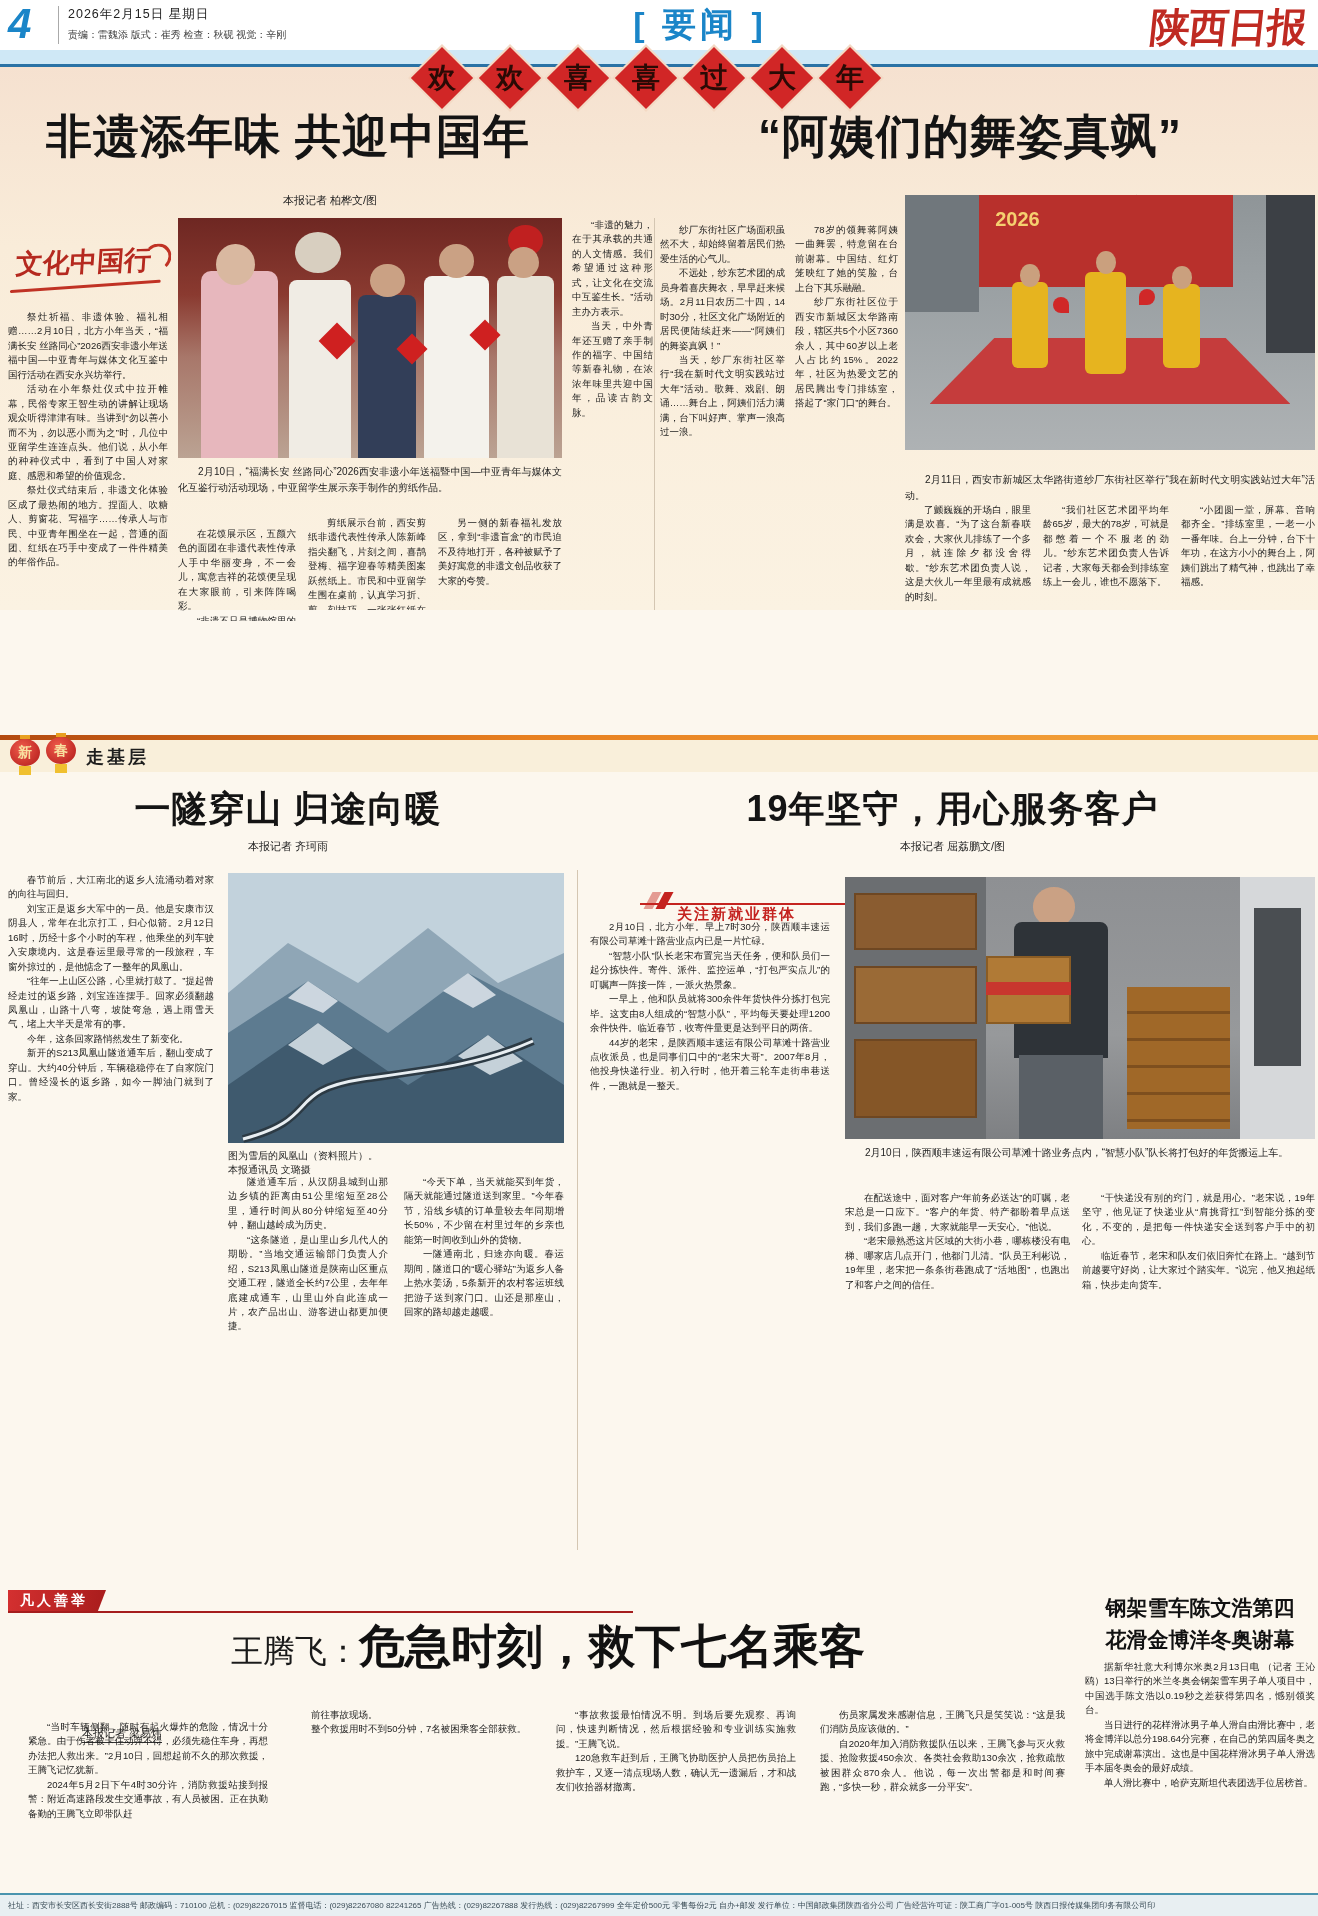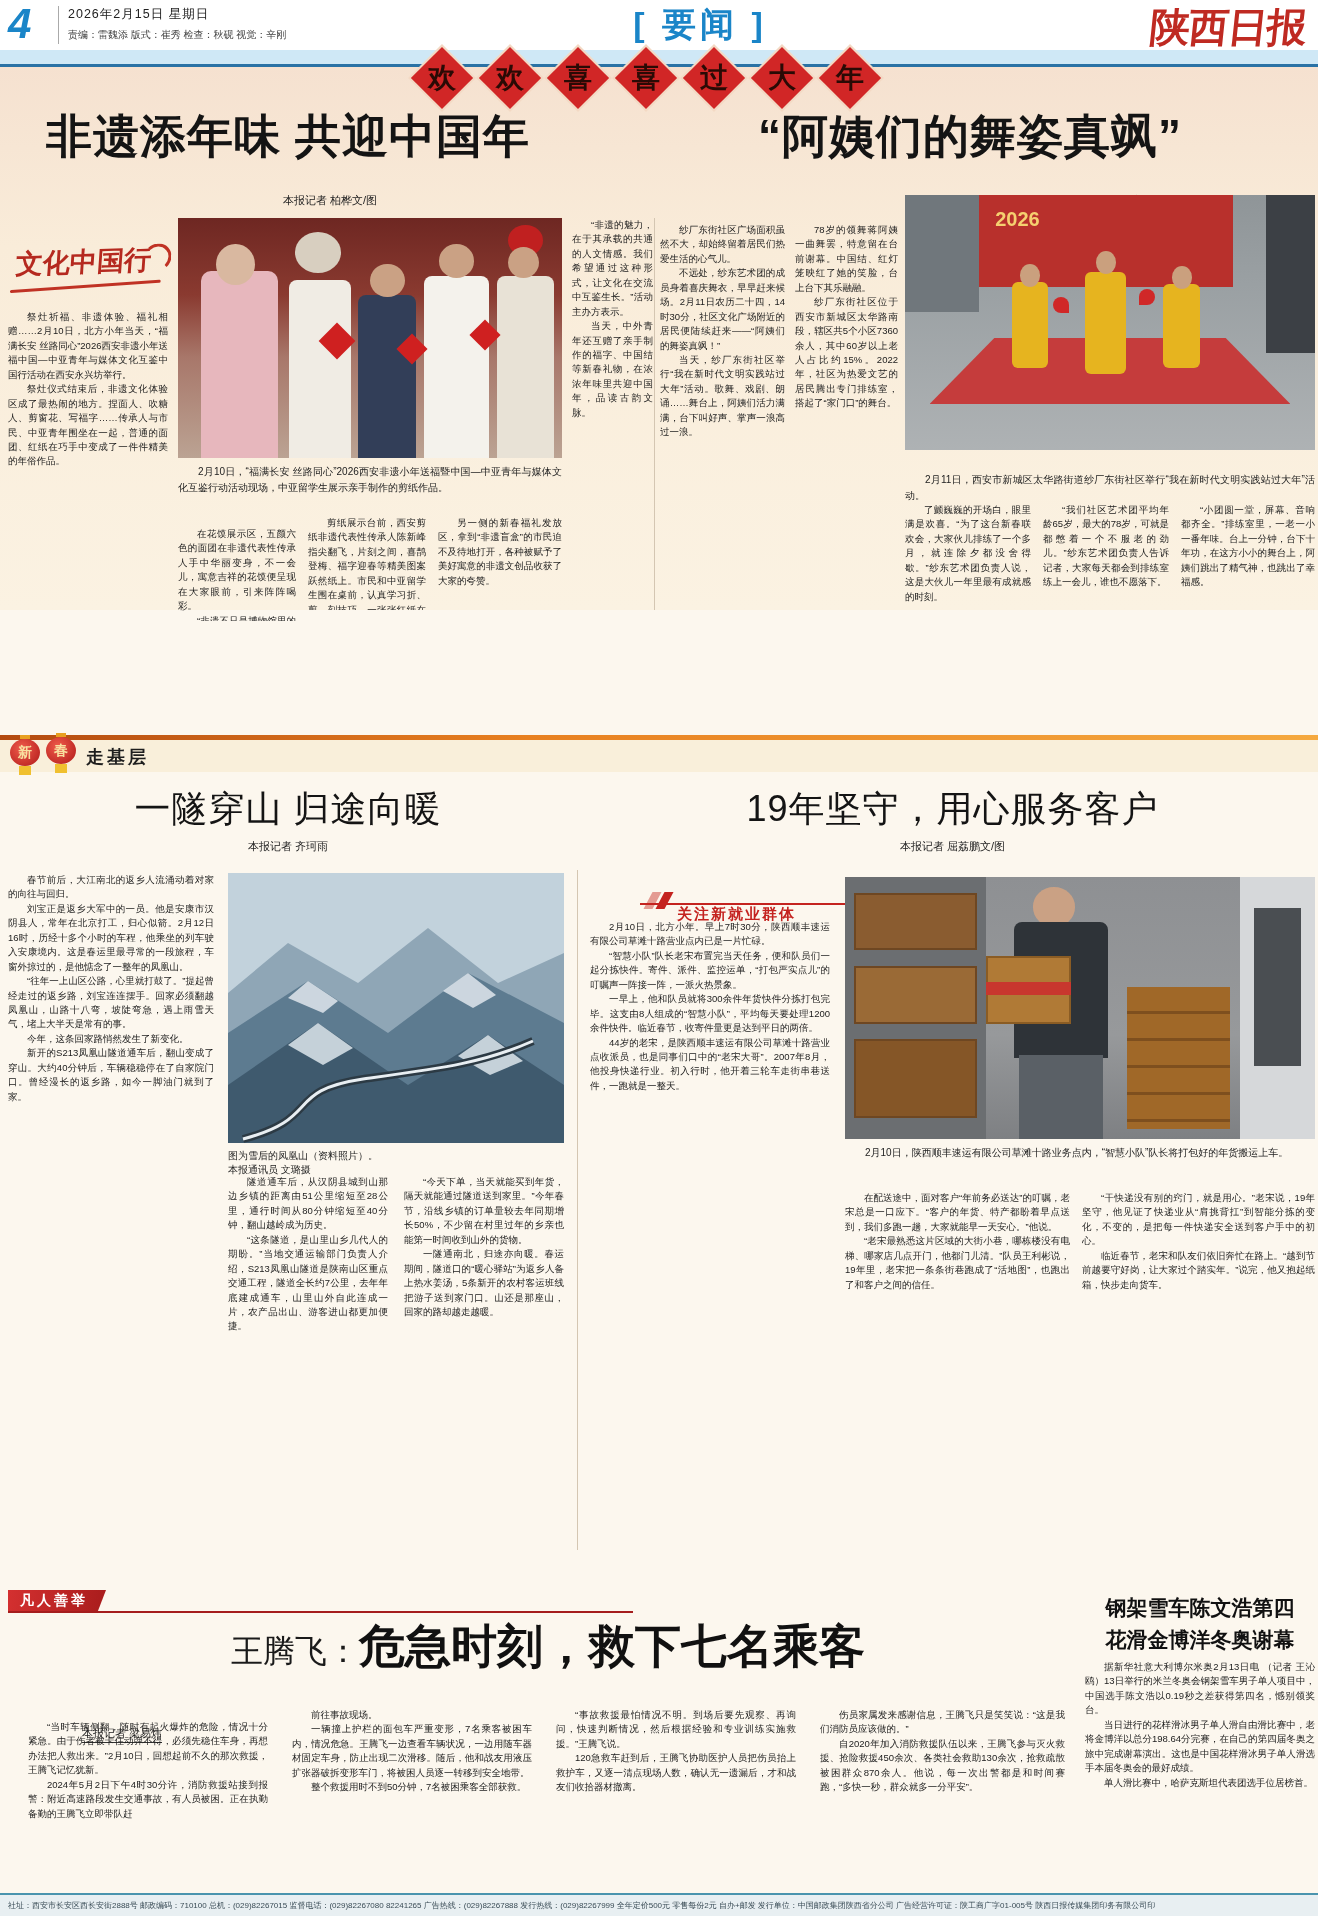--- a/index.html
+++ b/index.html
@@ -40,21 +40,21 @@
   .ph-el{position:absolute;}
   
   .zjc-band{position:absolute;left:0;top:735px;width:1318px;height:40px;}
   .zjc-line{position:absolute;left:0;top:0;width:1318px;height:5px;background:linear-gradient(90deg,#b34a10,#e88020 40%,#f5a93f);}
   .zjc-bg{position:absolute;left:0;top:5px;width:1318px;height:32px;background:#f9efda;}
   .lantern{position:absolute;width:30px;height:27px;border-radius:50%;background:radial-gradient(circle at 40% 35%,#ef5b4b,#b01818);
            display:flex;align-items:center;justify-content:center;color:#f8e0a0;font-size:14px;font-weight:bold;font-family:"Liberation Serif",serif;}
   .lantern::before{content:"";position:absolute;top:-4px;left:10px;width:10px;height:4px;background:#e8a020;}
   .tassel{position:absolute;width:12px;height:9px;background:#f0c030;}
   .zjc-label{position:absolute;left:86px;top:10px;font-size:18px;font-weight:bold;color:#1e1e1e;letter-spacing:3px;}
-  .hl-mid{position:absolute;font-weight:normal;color:#141414;font-size:36px;letter-spacing:1px;text-align:center;white-space:nowrap;}
+  .hl-mid{position:absolute;font-weight:bold;color:#141414;font-size:36px;letter-spacing:1px;text-align:center;white-space:nowrap;}
   
   .njq-tag{position:absolute;display:flex;align-items:center;}
   .tag-slash{display:inline-block;width:9px;height:17px;background:#c4231f;transform:skewX(-28deg);margin-right:3px;}
   .tag-slash.light{background:#e49b92;}
   .njq-text{font-size:15px;font-weight:bold;color:#c4231f;letter-spacing:2px;margin-left:5px;margin-top:28px;}
   .njq-line{position:absolute;height:2px;background:#c4231f;}
   
   .fr-tag{position:absolute;background:linear-gradient(100deg,#d43030,#a81c1c);color:#fff;font-weight:bold;font-size:14px;
           letter-spacing:3px;padding:2px 18px 3px 12px;clip-path:polygon(0 0,100% 0,91% 100%,0 100%);}
   .fr-line{position:absolute;height:2px;background:#a51d1d;}
@@ -109,20 +109,21 @@
 
     <div class="hl-main" style="left:8px;top:56px;width:560px;">非遗添年味  共迎中国年</div>
     <div class="hl-main" style="left:630px;top:56px;width:680px;">“阿姨们的舞姿真飒”</div>
     <div class="byline" style="left:80px;top:143px;width:500px;">本报记者  柏桦文/图</div>
     <div class="byline" style="left:905px;top:143px;width:410px;">本报记者  王帅文/图</div>
 
     <div class="abs" style="left:8px;top:168px;width:645px;height:392px;">
       <div class="wh-logo" style="left:8px;top:26px;">文化中国行</div>
       <div class="bodytext abs" style="left:0;top:92px;width:160px;height:300px;">
           <p>祭灶祈福、非遗体验、福礼相赠……2月10日，北方小年当天，“福满长安 丝路同心”2026西安非遗小年送福中国—中亚青年与媒体文化互鉴中国行活动在西安永兴坊举行。</p>
+          <p>活动在小年祭灶仪式中拉开帷幕，民俗专家王智生动的讲解让现场观众听得津津有味。当讲到“勿以善小而不为，勿以恶小而为之”时，几位中亚留学生连连点头。他们说，从小年的种种仪式中，看到了中国人对家庭、感恩和希望的价值观念。</p>
           <p>祭灶仪式结束后，非遗文化体验区成了最热闹的地方。捏面人、吹糖人、剪窗花、写福字……传承人与市民、中亚青年围坐在一起，普通的面团、红纸在巧手中变成了一件件精美的年俗作品。</p>
         </div>
 
       <div class="photo" style="left:170px;top:0;width:384px;height:240px;">
         <div class="ph-el" style="left:0;top:0;width:100%;height:100%;background:linear-gradient(180deg,#6e2722 0%,#8a3a30 32%,#a8776a 58%,#bba393 100%);"></div>
         <div class="ph-el" style="left:86%;top:3%;width:9%;height:13%;background:#c02020;border-radius:50%;"></div>
         <div class="ph-el" style="left:6%;top:22%;width:20%;height:80%;background:#e7b7bd;border-radius:10px 10px 0 0;"></div>
         <div class="ph-el" style="left:10%;top:11%;width:10%;height:17%;background:#d9b8a0;border-radius:50%;"></div>
         <div class="ph-el" style="left:29%;top:26%;width:16%;height:76%;background:#f0ece4;border-radius:8px 8px 0 0;"></div>
         <div class="ph-el" style="left:30.5%;top:6%;width:12%;height:17%;background:#d8cfc0;border-radius:50%;"></div>
@@ -311,21 +312,20 @@
       <span class="wt-prefix">王腾飞：</span><span class="wt-main">危急时刻，救下七名乘客</span>
     </div>
     <div class="wt-byline" style="left:82px;top:100px;">本报记者  梁易炜</div>
 
     <div class="bodytext abs" style="left:28px;top:130px;width:240px;height:168px;">
         <p>“当时车辆侧翻，随时有起火爆炸的危险，情况十分紧急。由于伤者被卡住动弹不得，必须先稳住车身，再想办法把人救出来。”2月10日，回想起前不久的那次救援，王腾飞记忆犹新。</p>
         <p>2024年5月2日下午4时30分许，消防救援站接到报警：附近高速路段发生交通事故，有人员被困。正在执勤备勤的王腾飞立即带队赶</p>
       </div>
     <div class="bodytext abs" style="left:292px;top:118px;width:240px;height:180px;">
         <p>前往事故现场。</p>
-        <p>一辆撞上护栏的面包车严重变形，7名乘客被困车内，情况危急。王腾飞一边查看车辆状况，一边用随车器材固定车身，防止出现二次滑移。随后，他和战友用液压扩张器破拆变形车门，将被困人员逐一转移到安全地带。</p>
         <p>整个救援用时不到50分钟，7名被困乘客全部获救。</p>
       </div>
     <div class="bodytext abs" style="left:556px;top:118px;width:240px;height:180px;">
         <p>“事故救援最怕情况不明。到场后要先观察、再询问，快速判断情况，然后根据经验和专业训练实施救援。”王腾飞说。</p>
         <p>120急救车赶到后，王腾飞协助医护人员把伤员抬上救护车，又逐一清点现场人数，确认无一遗漏后，才和战友们收拾器材撤离。</p>
       </div>
     <div class="bodytext abs" style="left:820px;top:118px;width:245px;height:180px;">
         <p>伤员家属发来感谢信息，王腾飞只是笑笑说：“这是我们消防员应该做的。”</p>
         <p>自2020年加入消防救援队伍以来，王腾飞参与灭火救援、抢险救援450余次、各类社会救助130余次，抢救疏散被困群众870余人。他说，每一次出警都是和时间赛跑，“多快一秒，群众就多一分平安”。</p>
       </div>

